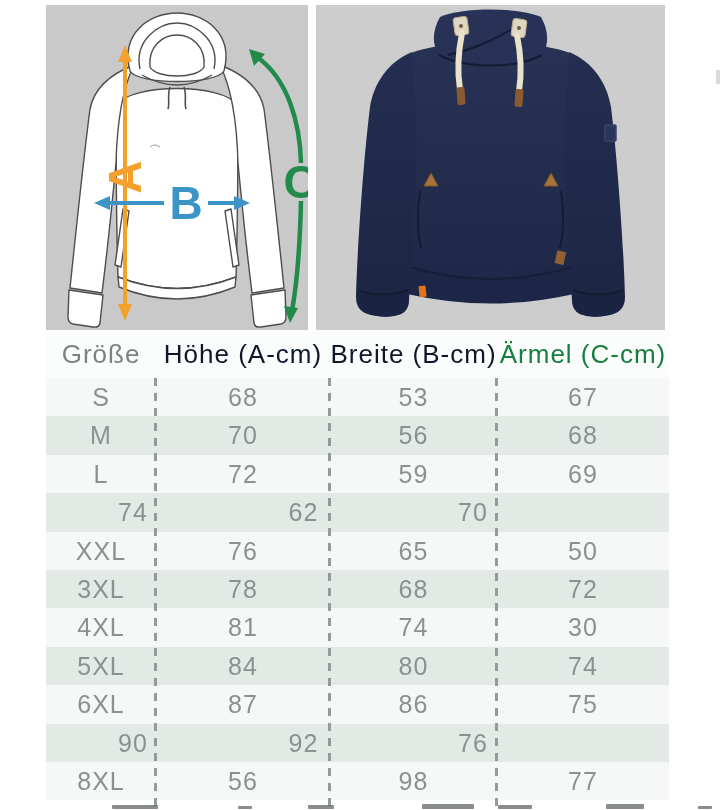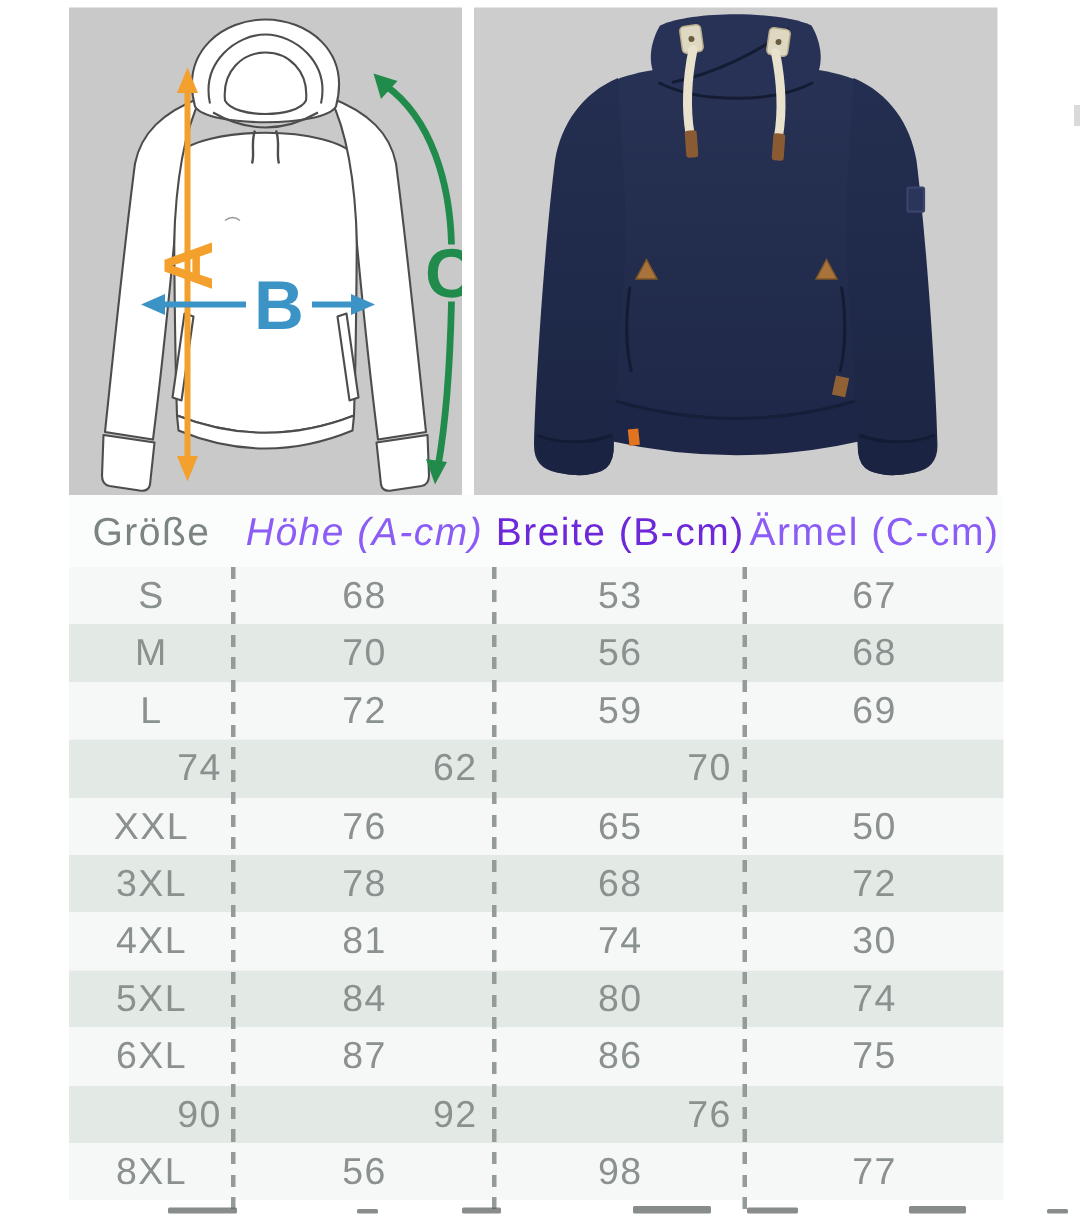--- a/index.html
+++ b/index.html
@@ -10,23 +10,23 @@
   
   .panel{position:absolute;top:5px;overflow:hidden;}
   .panel-left{left:46px;width:262px;height:325px;background:#c9c9c9;}
   .panel-right{left:316px;width:349px;height:325px;background:#cdcdcd;}
   .panel svg{display:block;}
   
   .sizetable{position:absolute;left:46px;top:330px;width:623px;}
   .thead{display:flex;height:48px;background:#fbfdfc;align-items:center;}
   .th{font-size:26px;letter-spacing:1px;text-align:center;white-space:nowrap;}
   .h-size{color:#7c8482;}
-  .h-height{color:#8b5cf6;font-style:italic;}
-  .h-width{color:#6d28d9;}
-  .h-sleeve{color:#8b5cf6;}
+  .h-height{color:#0f172a;}
+  .h-width{color:#0f172a;}
+  .h-sleeve{color:#15803d;}
   .tbody{position:relative;}
   .trow{display:flex;height:38.4px;background:#f5f8f6;}
   .trow.stripe{background:#e3eae6;}
   .td{font-size:25px;color:#8a918f;text-align:center;line-height:38.4px;letter-spacing:1px;}
   .c1{width:110px;}
   .c2{width:174px;}
   .c3{width:167px;}
   .c4{width:172px;}
   .dash{
     position:absolute;top:0;width:3px;height:428px;

